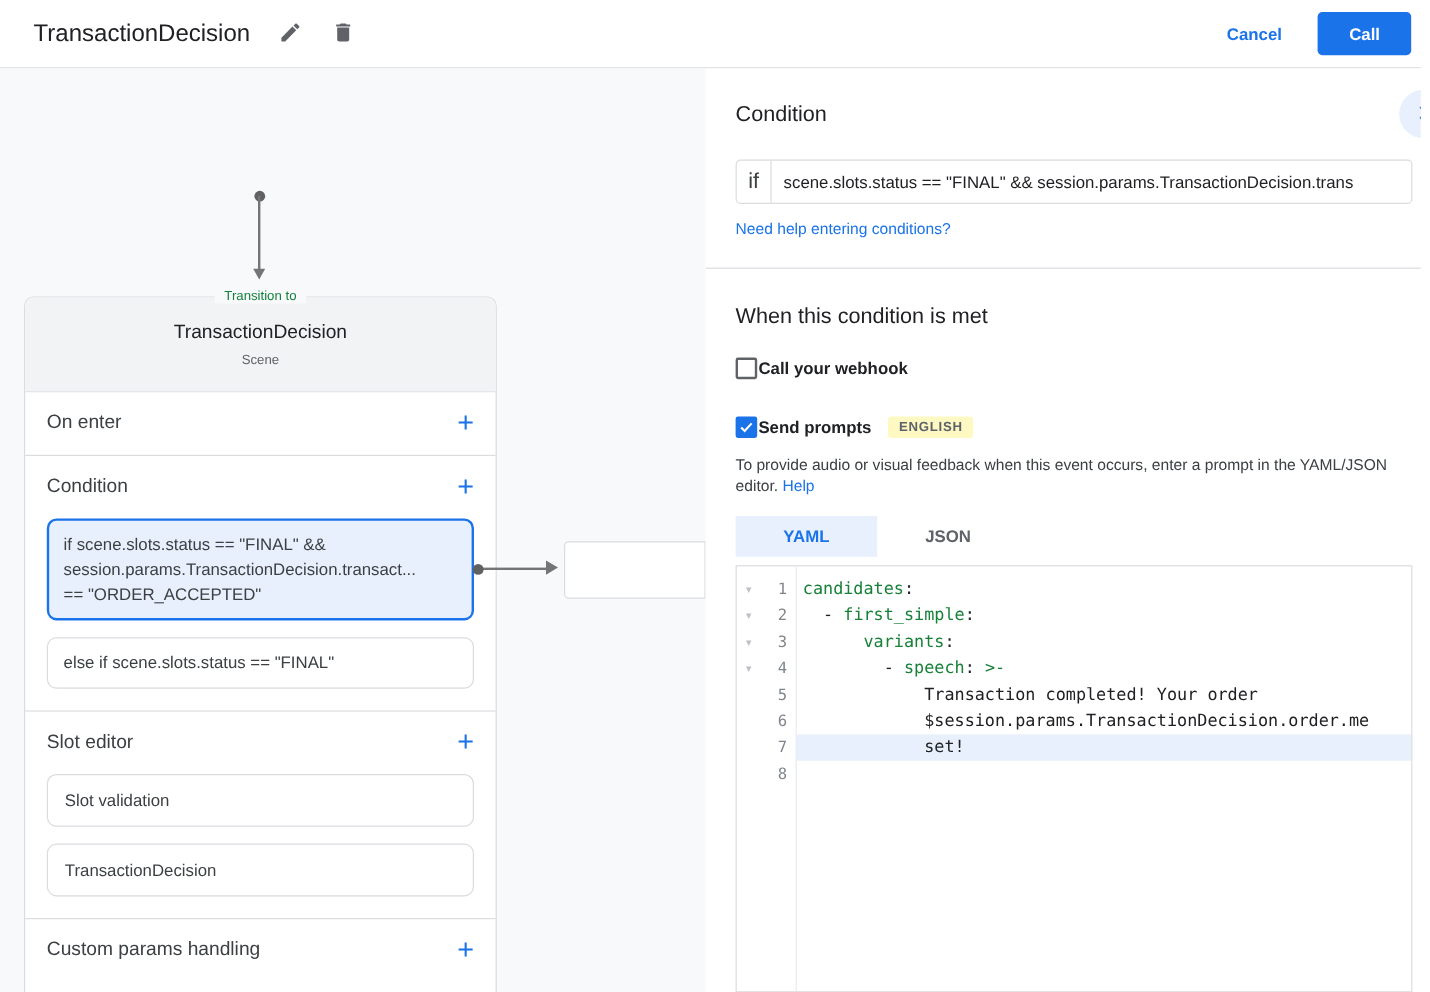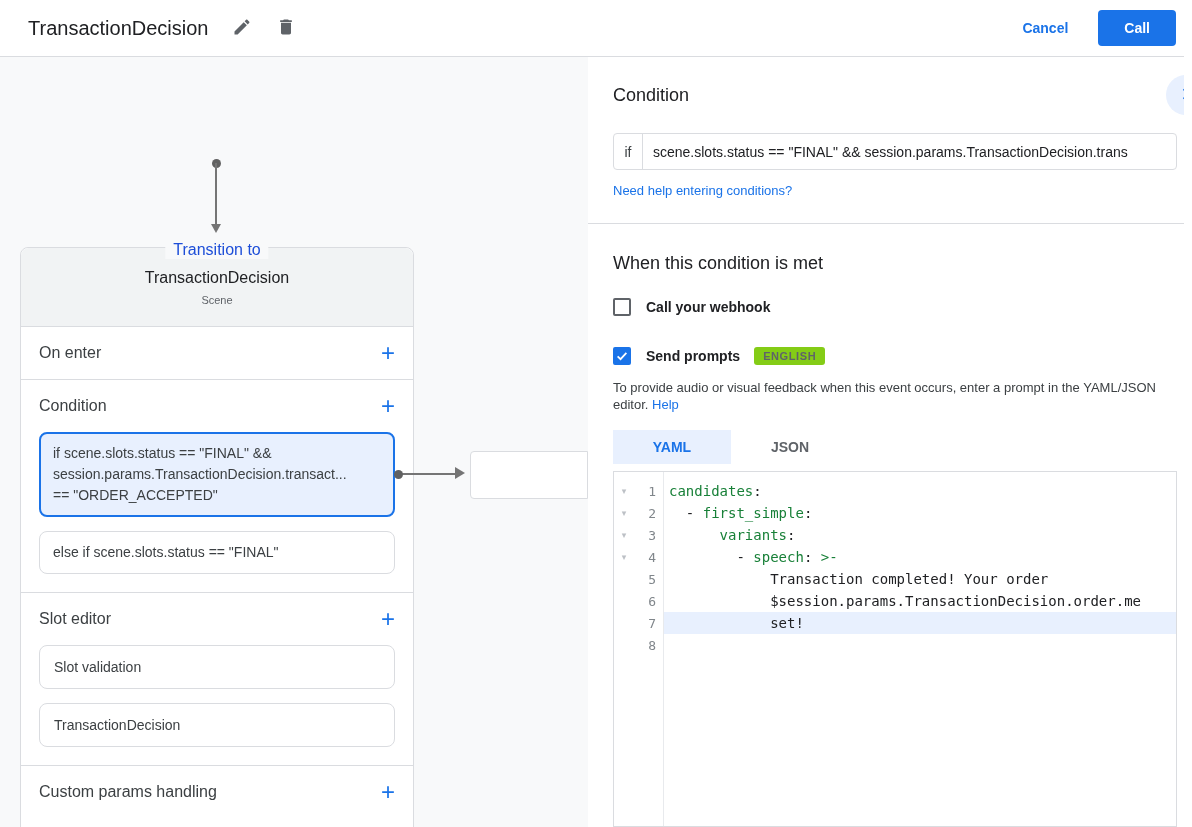--- a/index.html
+++ b/index.html
@@ -24,21 +24,21 @@
   .float-label { position:absolute; top:-8px; left:50%; transform:translateX(-50%); background:#f8f9fa;
     padding:0 8px; font-size:12px; color:#5f6368; white-space:nowrap; }
   .tf-content { font-size:15px; color:#202124; }
 
   .flow-dot { position:absolute; width:9px; height:9px; border-radius:50%; background:#616161; }
   .vline { position:absolute; left:215px; top:106px; width:2px; height:62px; background:#757575; }
   .varrow { position:absolute; left:211px; top:167px; width:0; height:0;
     border-left:5px solid transparent; border-right:5px solid transparent; border-top:9px solid #757575; }
 
   .tt-label { position:absolute; left:217px; top:184px; transform:translateX(-50%); background:#f8f9fa;
-    padding:0 8px; font-size:16px; color:#1d4ed8; z-index:3; white-space:nowrap;text-align:right; }
+    padding:0 8px; font-size:11px; color:#15803d; z-index:3; white-space:nowrap;text-align:right; }
 
   .scene-card { position:absolute; left:20px; top:190px; width:394px; height:645px; background:#fff;
     border:1px solid #dadce0; border-radius:8px 8px 0 0; z-index:2; }
   .card-header { height:79px; background:#f1f3f4; border-bottom:1px solid #dadce0;
     border-radius:8px 8px 0 0; text-align:center; padding-top:21px; }
   .card-header .scene-title { font-size:16px; color:#202124; }
   .card-header .scene-subtitle { font-size:11px; color:#5f6368; margin-top:7px; }
 
   .section { border-bottom:1px solid #dadce0; padding:0 18px; }
   .section:last-child { border-bottom:none; }
@@ -65,38 +65,38 @@
 
   
   .panel { position:absolute; top:57px; left:588px; width:604px; height:770px; background:#fff; overflow:hidden; }
   .panel-title { position:absolute; left:25px; top:28px; font-size:18px; font-weight:400; color:#202124; }
   .collapse-btn { position:absolute; right:-14px; top:18px; width:40px; height:40px; border-radius:50%;
     background:#e8f0fe; border:none; cursor:pointer; display:flex; align-items:center; justify-content:center; }
 
   .cond-input-row { position:absolute; left:25px; top:76px; width:564px; height:37px; display:flex;
     border:1px solid #dadce0; border-radius:4px; background:#fff; overflow:hidden; }
   .if-cell { width:29px; display:flex; align-items:center; justify-content:center;
-    border-right:1px solid #dadce0; font-size:14px; color:#3c4043; flex-shrink:0; }
+    border-right:1px solid #dadce0; font-size:18px; color:#3c4043; flex-shrink:0; }
   .cond-input { flex:1; border:none; outline:none; font-size:14px; color:#202124; padding:0 10px;
     font-family:inherit; background:transparent; min-width:0; }
 
   .help-link { position:absolute; left:25px; top:126px; font-size:13px; color:#1a73e8; text-decoration:none; }
   .panel-divider { position:absolute; left:0; top:166px; width:604px; height:1px; background:#dadce0; }
   .when-title { position:absolute; left:25px; top:196px; font-size:18px; font-weight:400; color:#202124; }
 
   .check-row { position:absolute; left:25px; display:flex; align-items:center; }
   .check-row.webhook { top:241px; }
   .check-row.prompts { top:290px; }
   .checkbox { width:18px; height:18px; border:2px solid #5f6368; border-radius:2px; background:#fff;
     cursor:pointer; display:flex; align-items:center; justify-content:center; flex-shrink:0; }
   .checkbox.checked { background:#1a73e8; border-color:#1a73e8; }
   .checkbox svg { display:none; }
   .checkbox.checked svg { display:block; }
-  .check-label { font-size:14px; font-weight:700; color:#202124; margin-left:15px; }
-  .lang-badge { margin-left:14px; background:#84cc16; color:#5f6368; font-size:11px; font-weight:700;
+  .check-label { font-size:14px; font-weight:700; color:#202124; margin-left:1px; }
+  .lang-badge { margin-left:14px; background:#fef9c3; color:#5f6368; font-size:11px; font-weight:700;
     letter-spacing:.6px; padding:3px 9px; border-radius:3px; }
 
   .desc { position:absolute; left:25px; top:322px; width:552px; font-size:13px; color:#3c4043; line-height:17px; }
   .desc a { color:#1a73e8; text-decoration:none; }
 
   .tabs { position:absolute; left:25px; top:373px; display:flex;justify-content:center; }
   .tab { width:118px; height:34px; display:flex; align-items:center; justify-content:center;
     font-size:14px; font-weight:700; color:#5f6368; background:none; border:none; cursor:pointer; font-family:inherit; }
   .tab.active { background:#e8f0fe; color:#1a73e8; }
 

